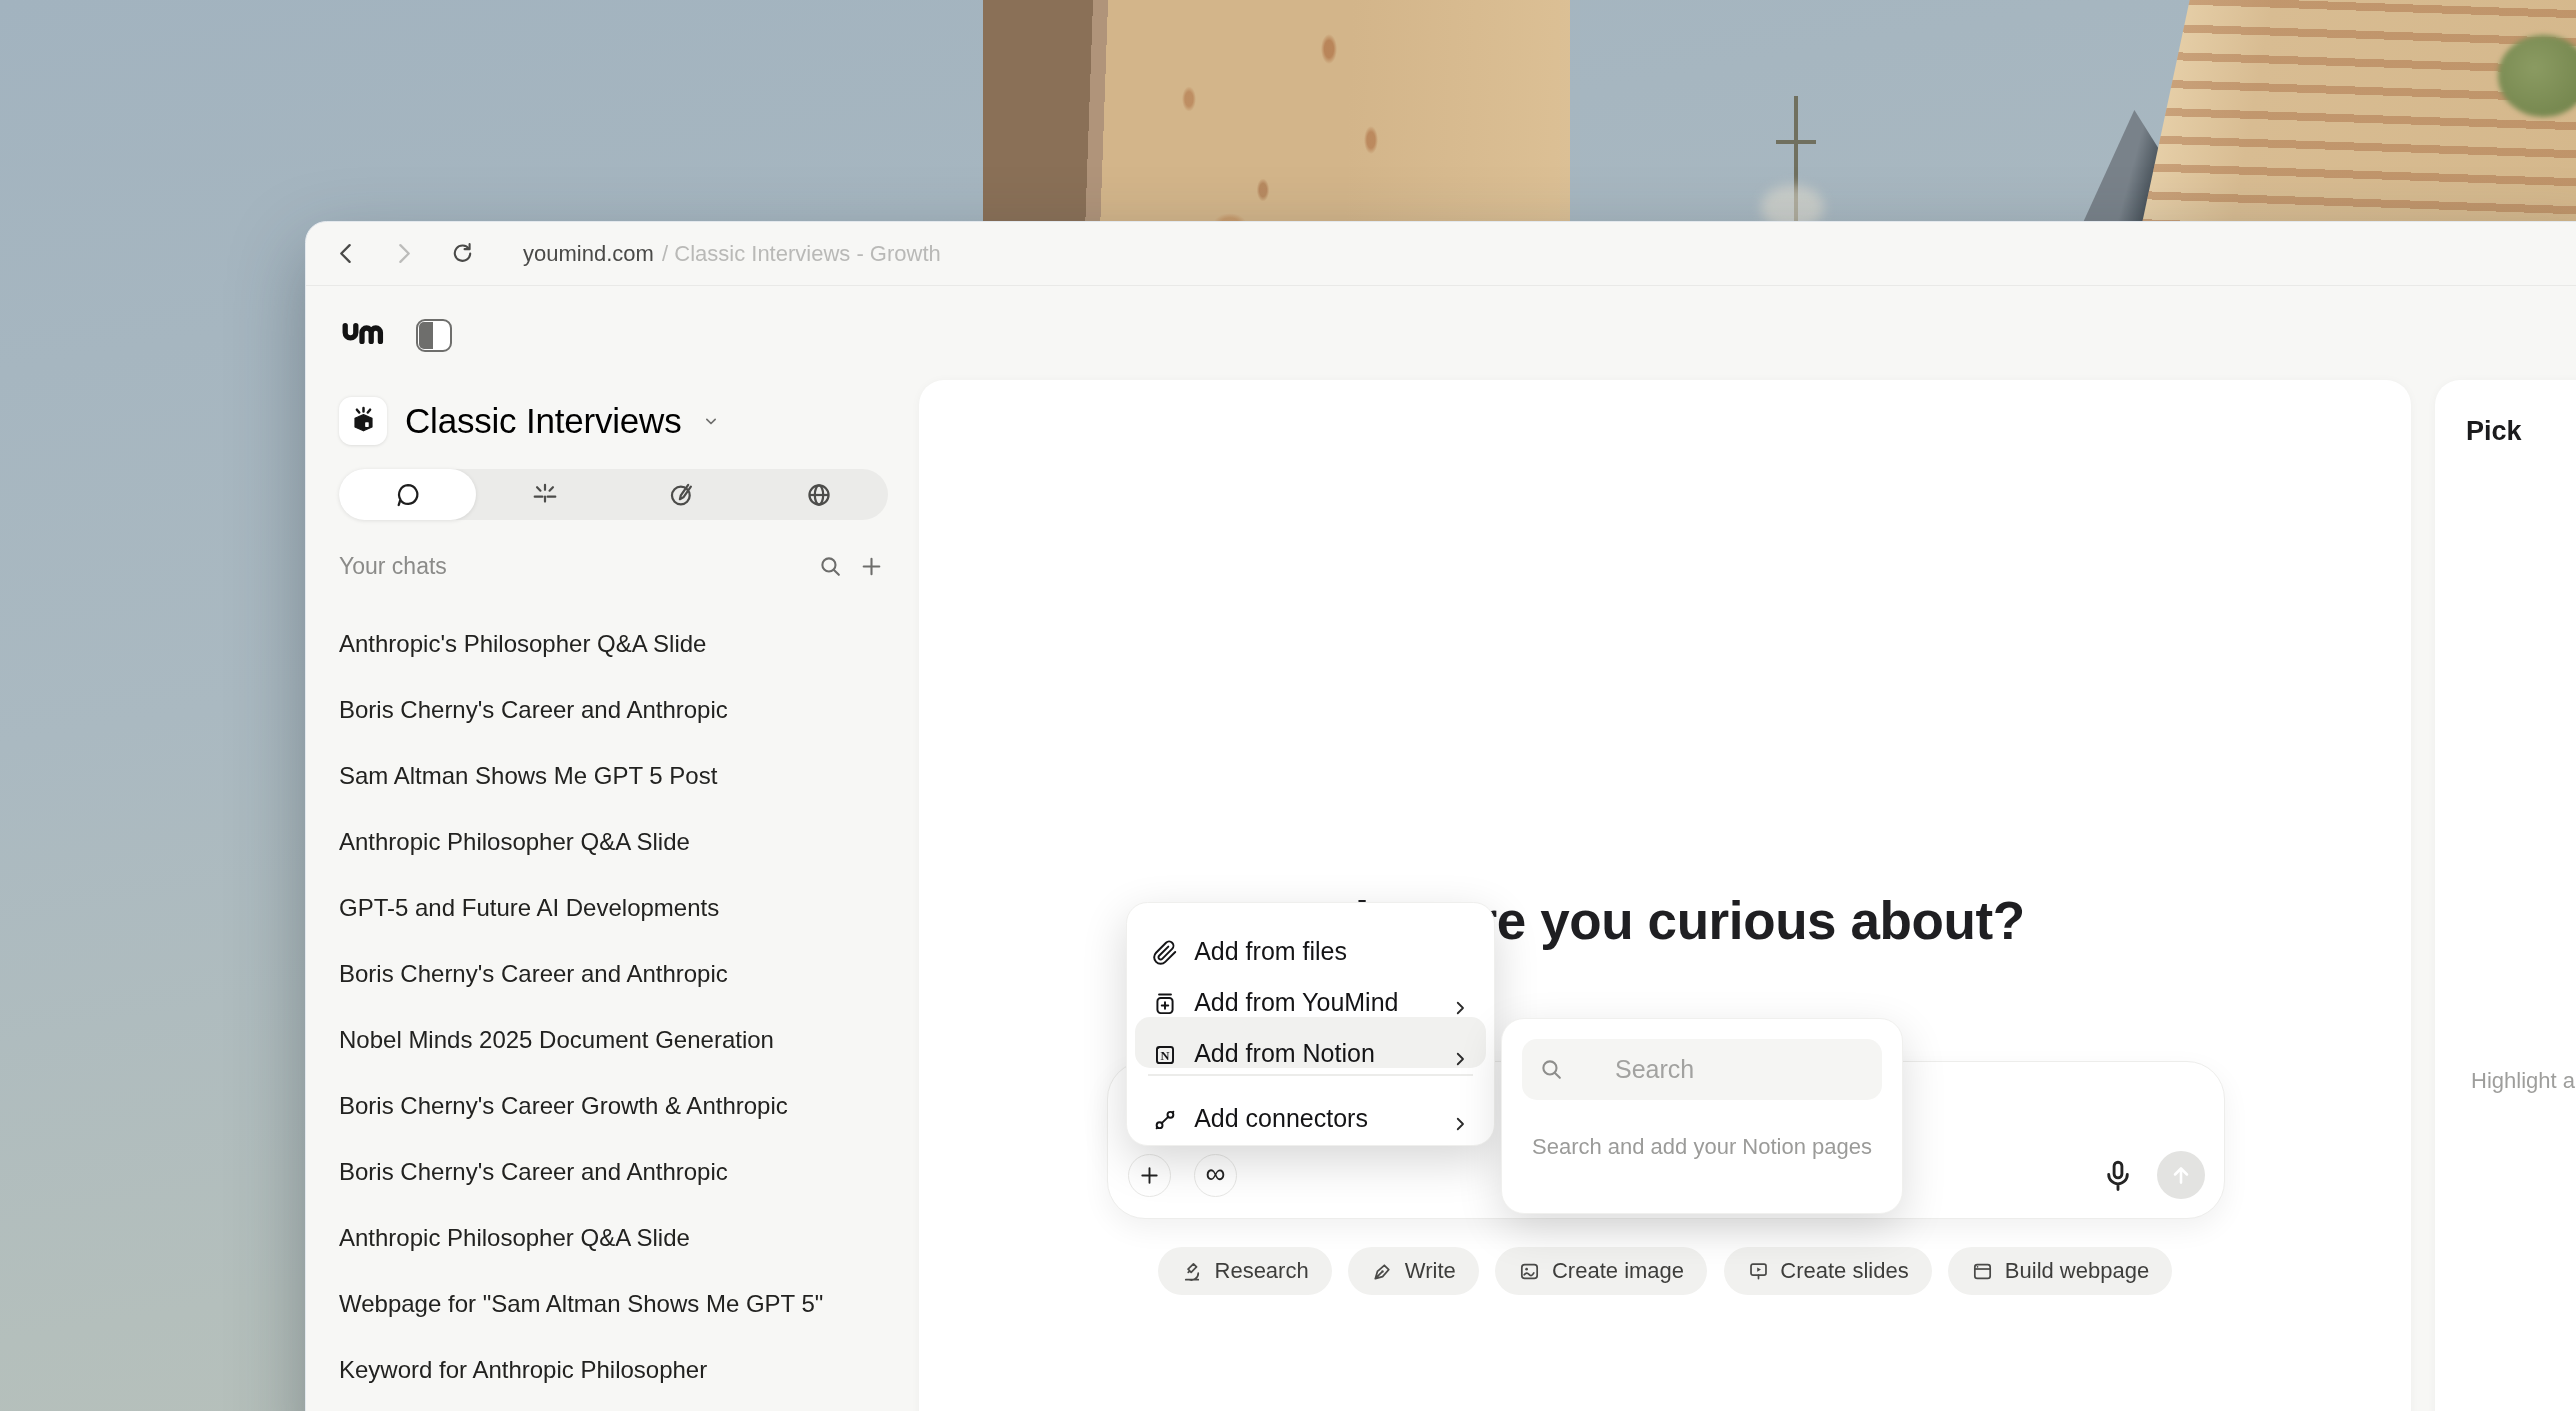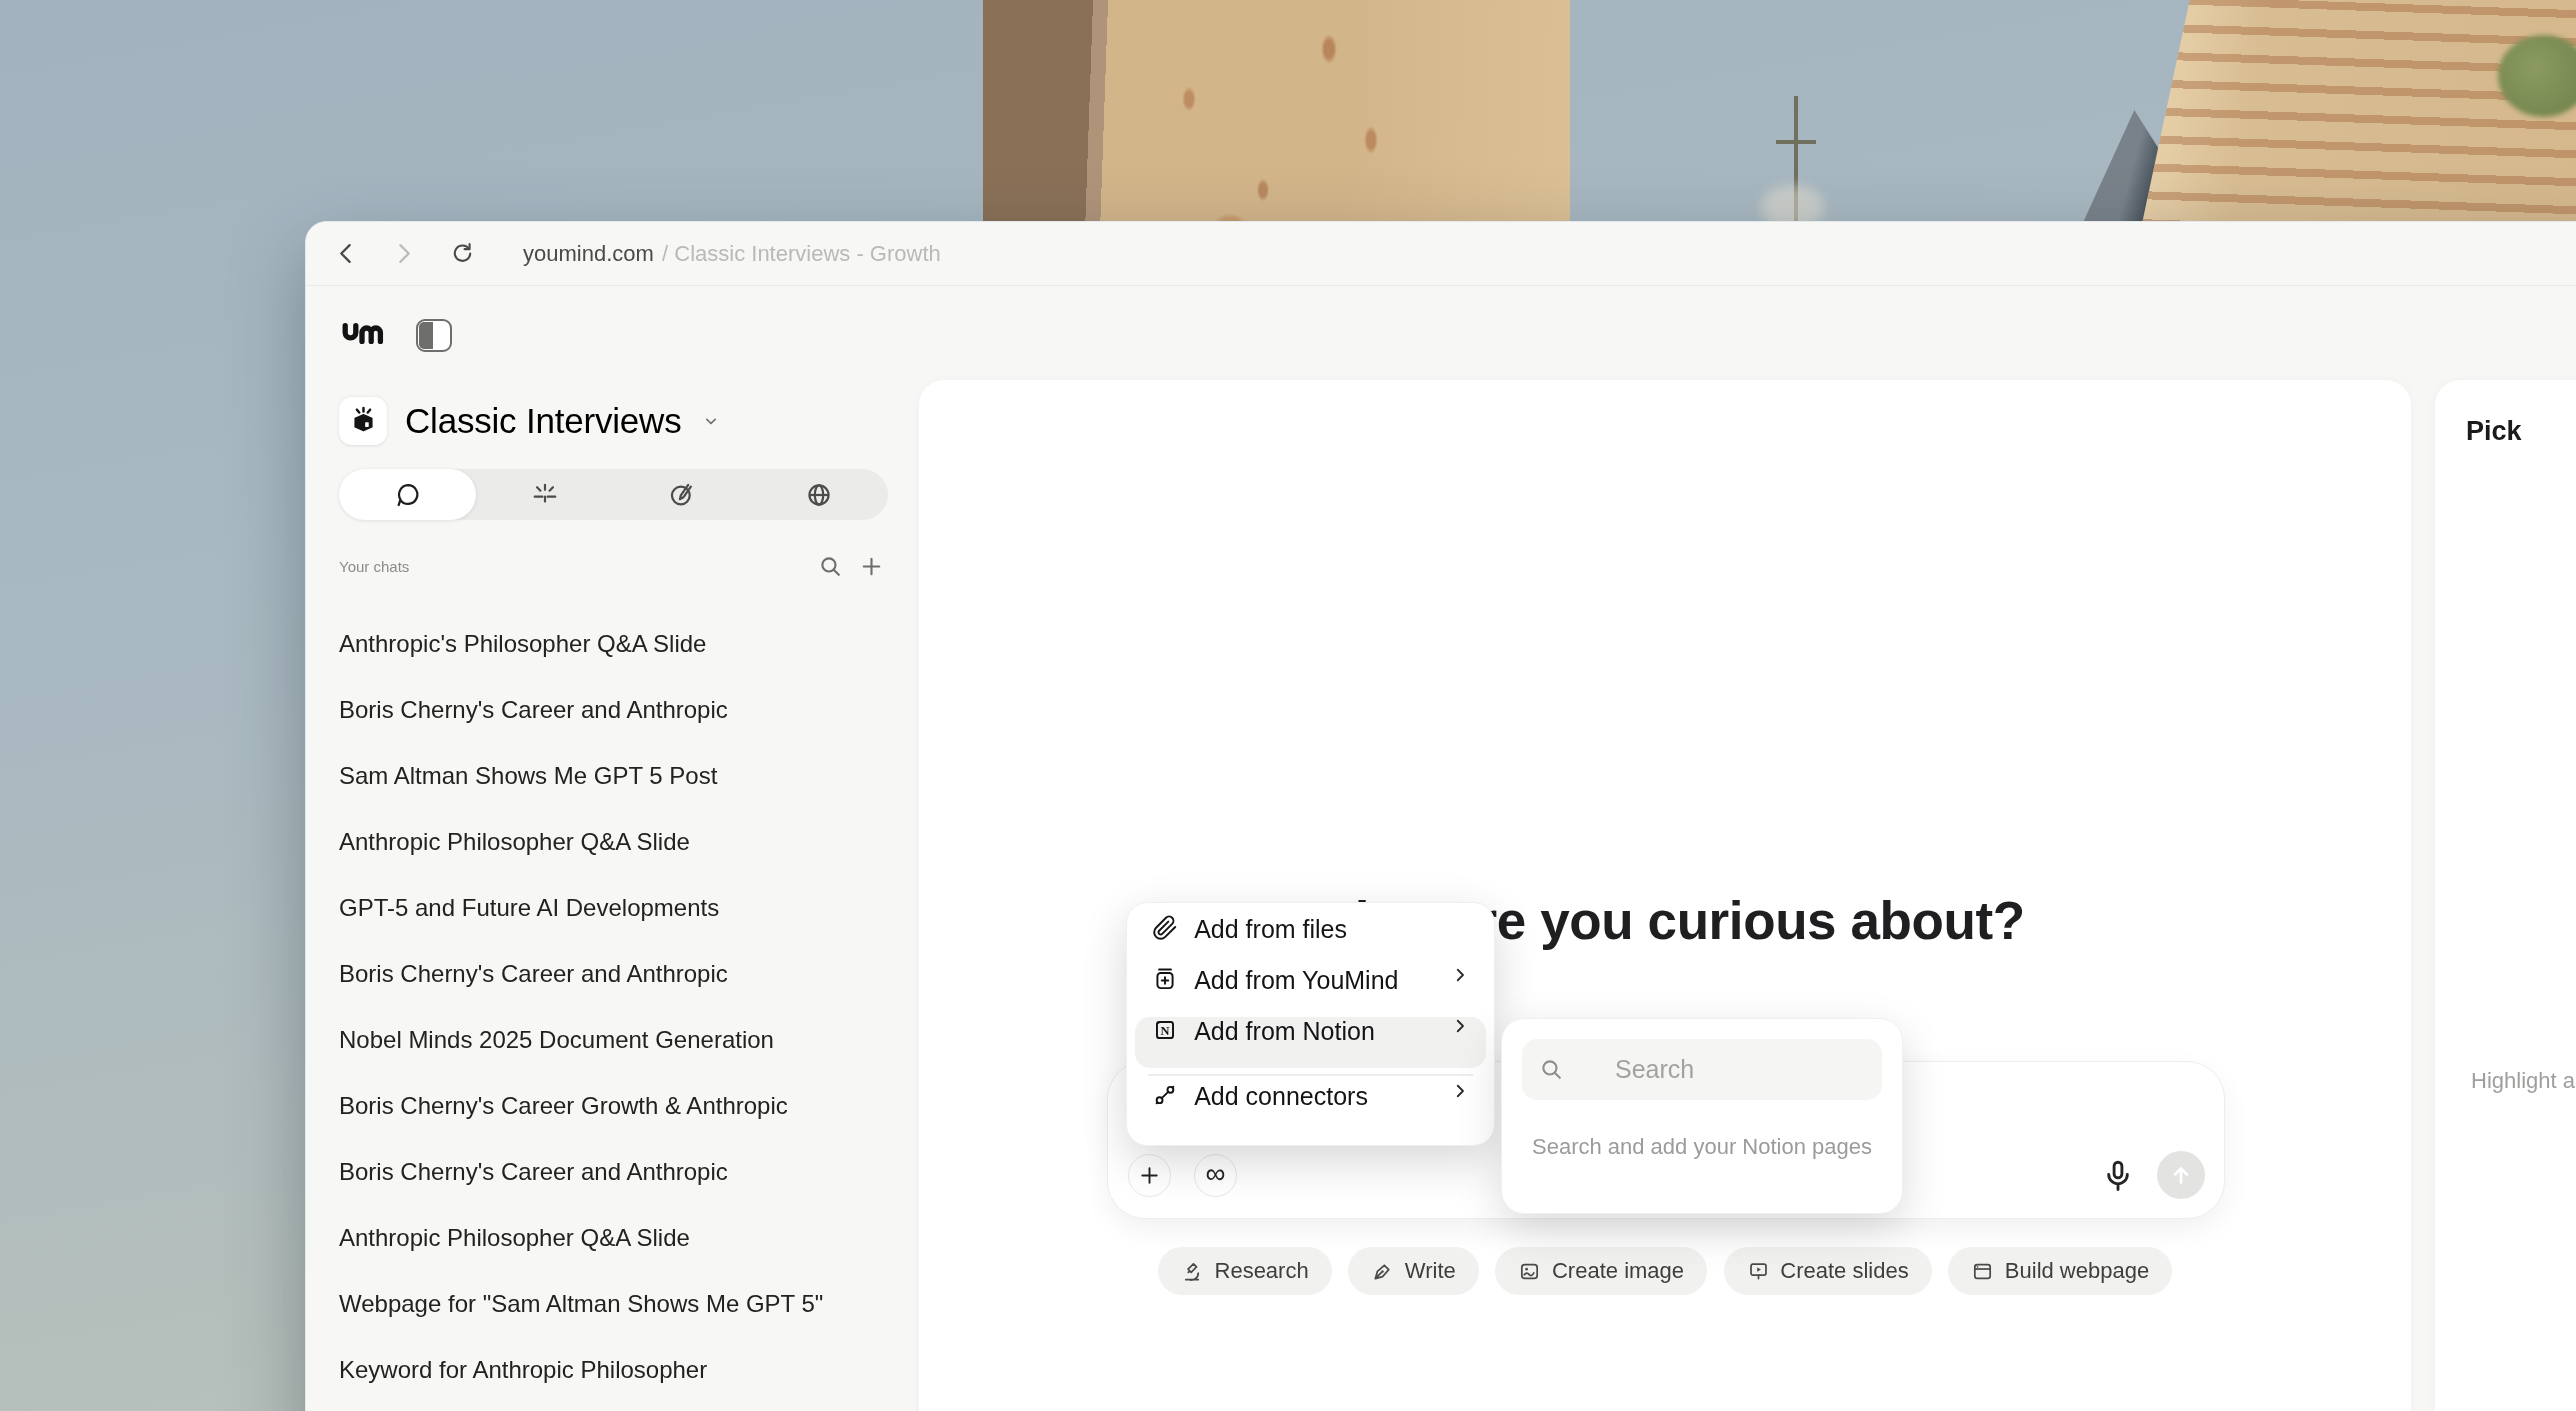--- a/index.html
+++ b/index.html
@@ -63,21 +63,21 @@
   .board-title { font-size:35px; font-weight:400; color:#000000; letter-spacing:-0.2px; }
   .board-caret { color:#6f6f6d; margin-left:1.6px; }
   .tabs { position:absolute; left:33px; top:247px; width:549px; height:51px; border-radius:25.6px;
     background:#ebebe9; display:flex; }
   .tab { flex:1; display:flex; align-items:center; justify-content:center; border:none;
     background:none; border-radius:25.6px; color:#4c4c4a; cursor:pointer; }
   .tab svg { width:28px; height:28px; }
   .tab.active { background:#fff; color:#1e1e1e; box-shadow:0 0.8px 4.1px rgba(0,0,0,.10); }
   .chats-head { position:absolute; left:33px; top:328px; width:549px; height:33px;
     display:flex; align-items:center; }
-  .chats-label { font-size:15px; color:#8b8b89; }
+  .chats-label { font-size:23px; color:#8b8b89; }
   .icon-btn { border:none; background:none; color:#6d6d6b; cursor:pointer; display:flex;
     align-items:center; justify-content:center; }
   .chats-search { margin-left:auto; width:33px; height:33px; }
   .chats-add { margin-left:8.2px; width:33px; height:33px; }
   .icon-btn svg { width:25px; height:25px; }
   .chat-list { position:absolute; left:33px; top:389px; width:561px; }
   .chat-item { height:66px; display:flex; align-items:center; font-size:24px; color:#222220;
     cursor:pointer; white-space:nowrap; }
 
   
@@ -110,21 +110,21 @@
   
   .right-card { position:absolute; left:2129px; top:158px; width:693px; height:1319px;
     background:#fff; border-radius:25px; box-shadow:0 1.6px 10px rgba(0,0,0,.04); }
   .right-title { position:absolute; left:31px; top:36px; font-size:27px; font-weight:700; color:#1b1b1d; }
   .right-snippet { position:absolute; left:36px; top:688px; font-size:22px; color:#9e9e9c; white-space:nowrap; }
 
   
   .add-menu { position:absolute; left:1126px; top:902px; width:369px; background:#fff;
     border-radius:21.4px; border:0.8px solid #efefed; padding:11.5px 8.2px;
     box-shadow:0 15px 45px rgba(0,0,0,.16); z-index:40; }
-  .menu-item { height:51px; display:flex; align-items:flex-start; gap:16.5px; padding:0 16.5px;
+  .menu-item { height:51px; display:flex; align-items:flex-end; gap:16.5px; padding:0 16.5px;
     font-size:25px; color:#141416; border-radius:15px; cursor:pointer; }
   .menu-item.hl { background:#f1f1ef; }
   .menu-item svg.mi { width:26px; height:26px; flex:none; color:#141416; }
   .menu-item .chev { margin-left:auto; width:18px; height:18px; color:#2b2b2b; flex:none; }
   .menu-divider { height:1.6px; background:#ececea; margin:6.6px 13px; }
 
   
   .notion-pop { position:absolute; left:1501px; top:1018px; width:402px; height:196px; background:#fff;
     border-radius:23px; border:0.8px solid #f0f0ee; box-shadow:0 15px 45px rgba(0,0,0,.14); z-index:50; }
   .pop-search { position:absolute; left:20px; right:20px; top:20px; height:61px; background:#f5f5f3;

